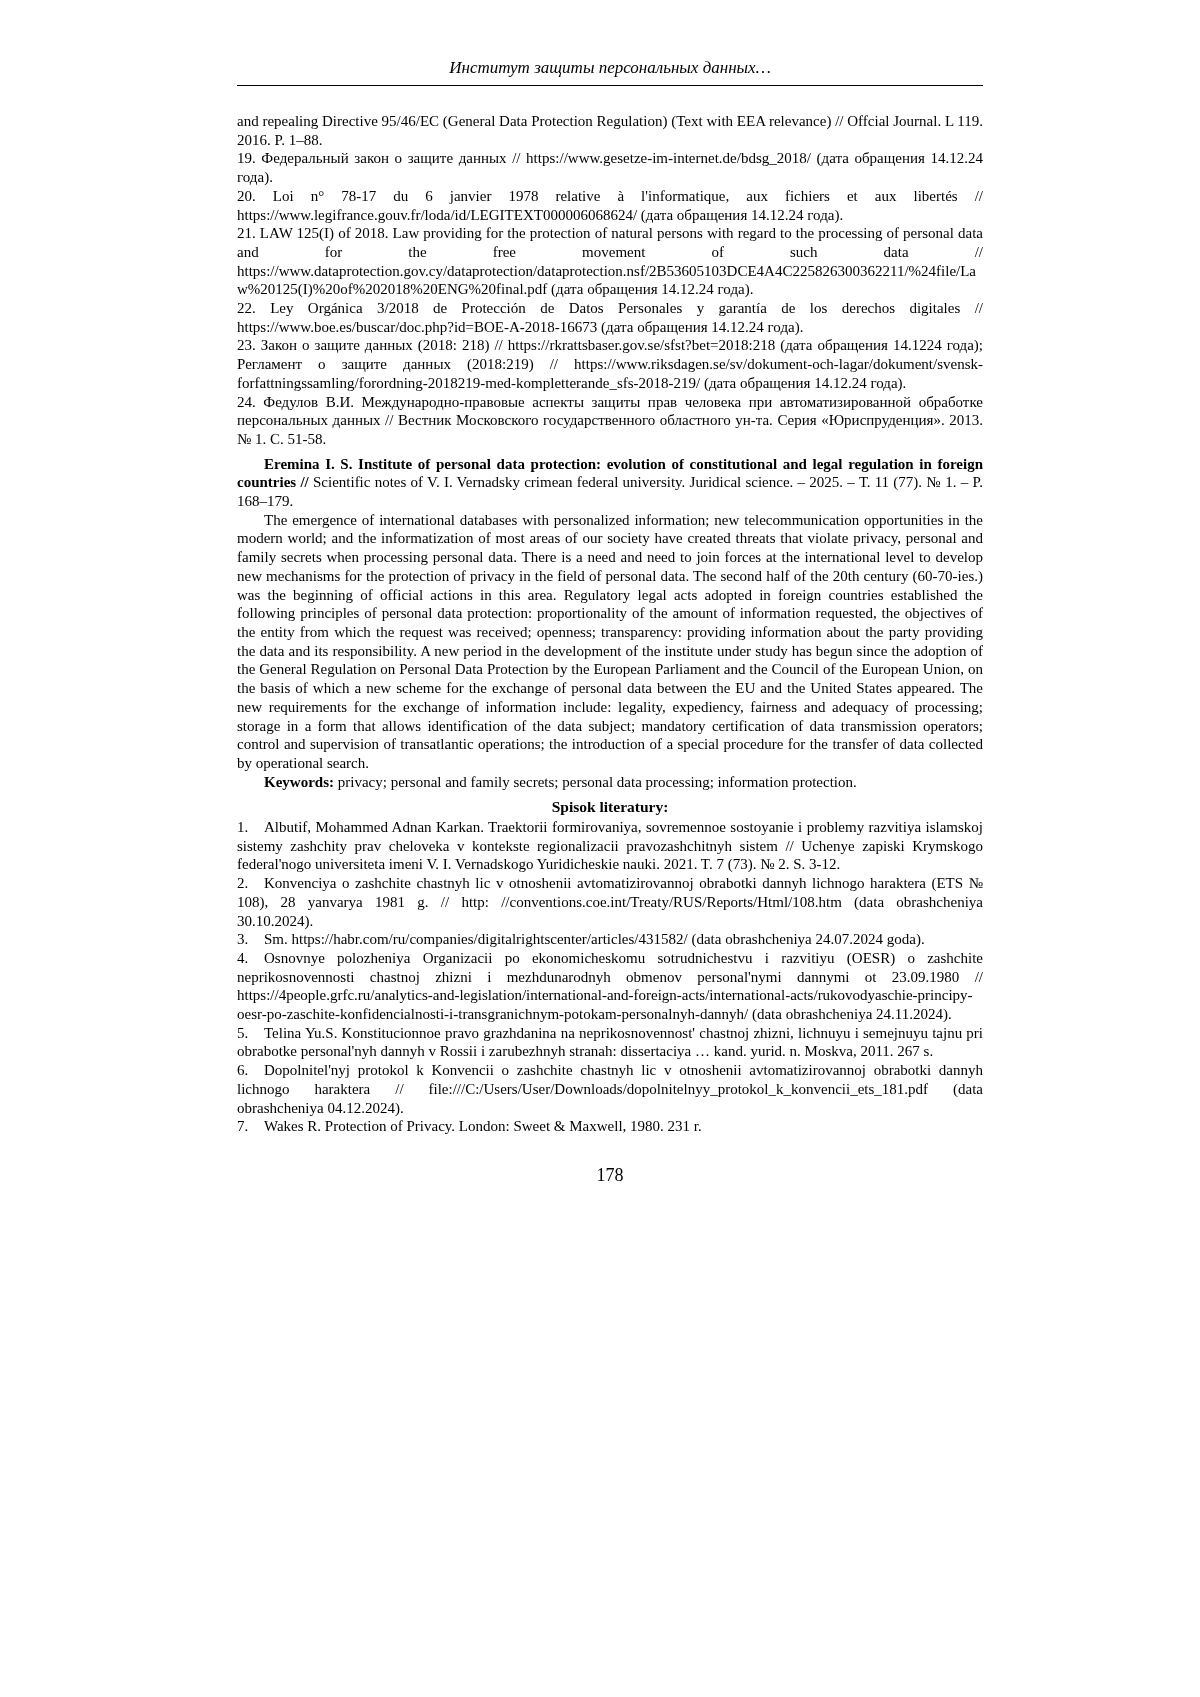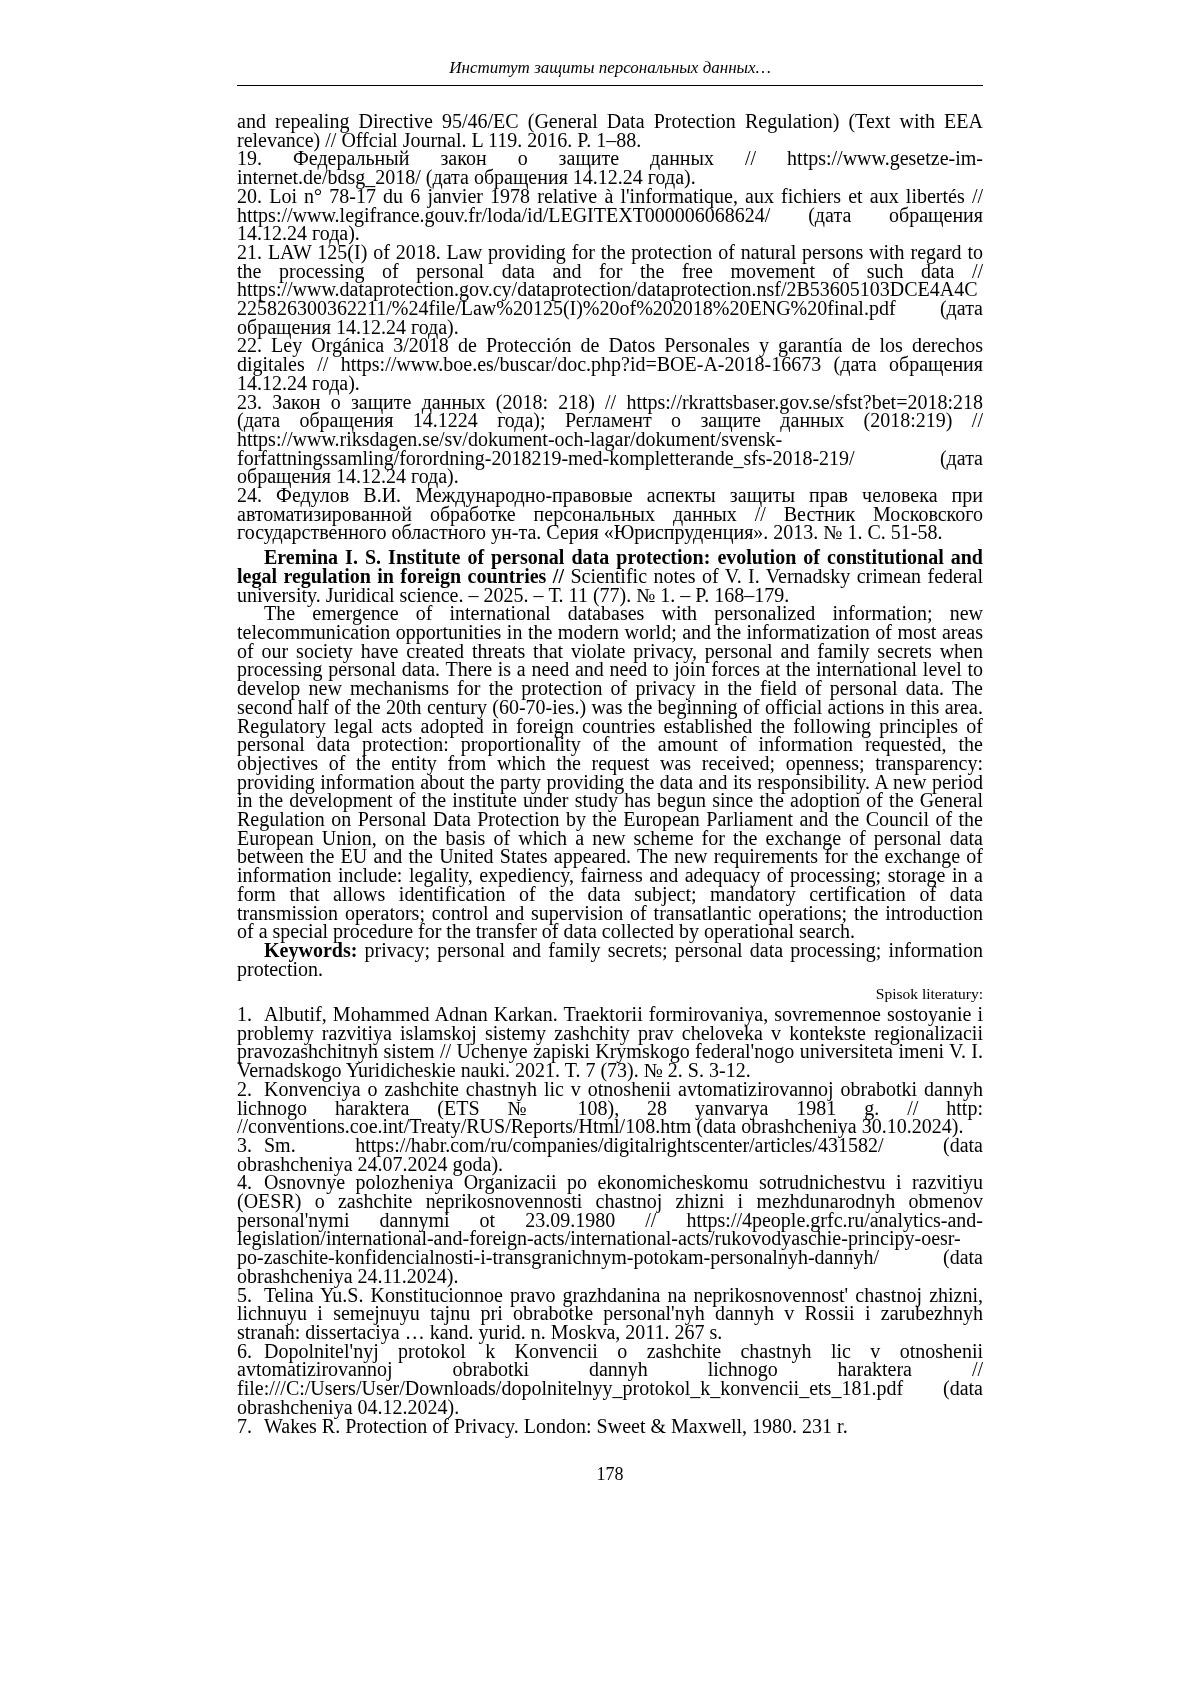--- a/index.html
+++ b/index.html
@@ -26,30 +26,30 @@
     line-height: 20px;
     padding-bottom: 7px;
   }
   .header-rule {
     border: none;
     border-top: 1.4px solid #000;
     margin: 0 0 26px 0;
   }
   p {
     margin: 0;
-    font-size: 20px;
+    font-size: 15px;
     line-height: 18.7px;
     text-align: justify;
     overflow-wrap: break-word;
   }
   .indent { text-indent: 27px; }
   .citation { margin-top: 6px; text-indent: 27px; }
   .spisok-heading {
-    text-align: right;
-    font-weight: normal;
+    text-align: center;
+    font-weight: bold;
     font-size: 15.5px;
     line-height: 18.7px;
     margin: 7px 0 1px 0;
   }
   .num { display: inline-block; min-width: 27px; }
   .page-number {
     text-align: center;
     font-size: 18px;
     line-height: 19px;
     margin-top: 30px;

